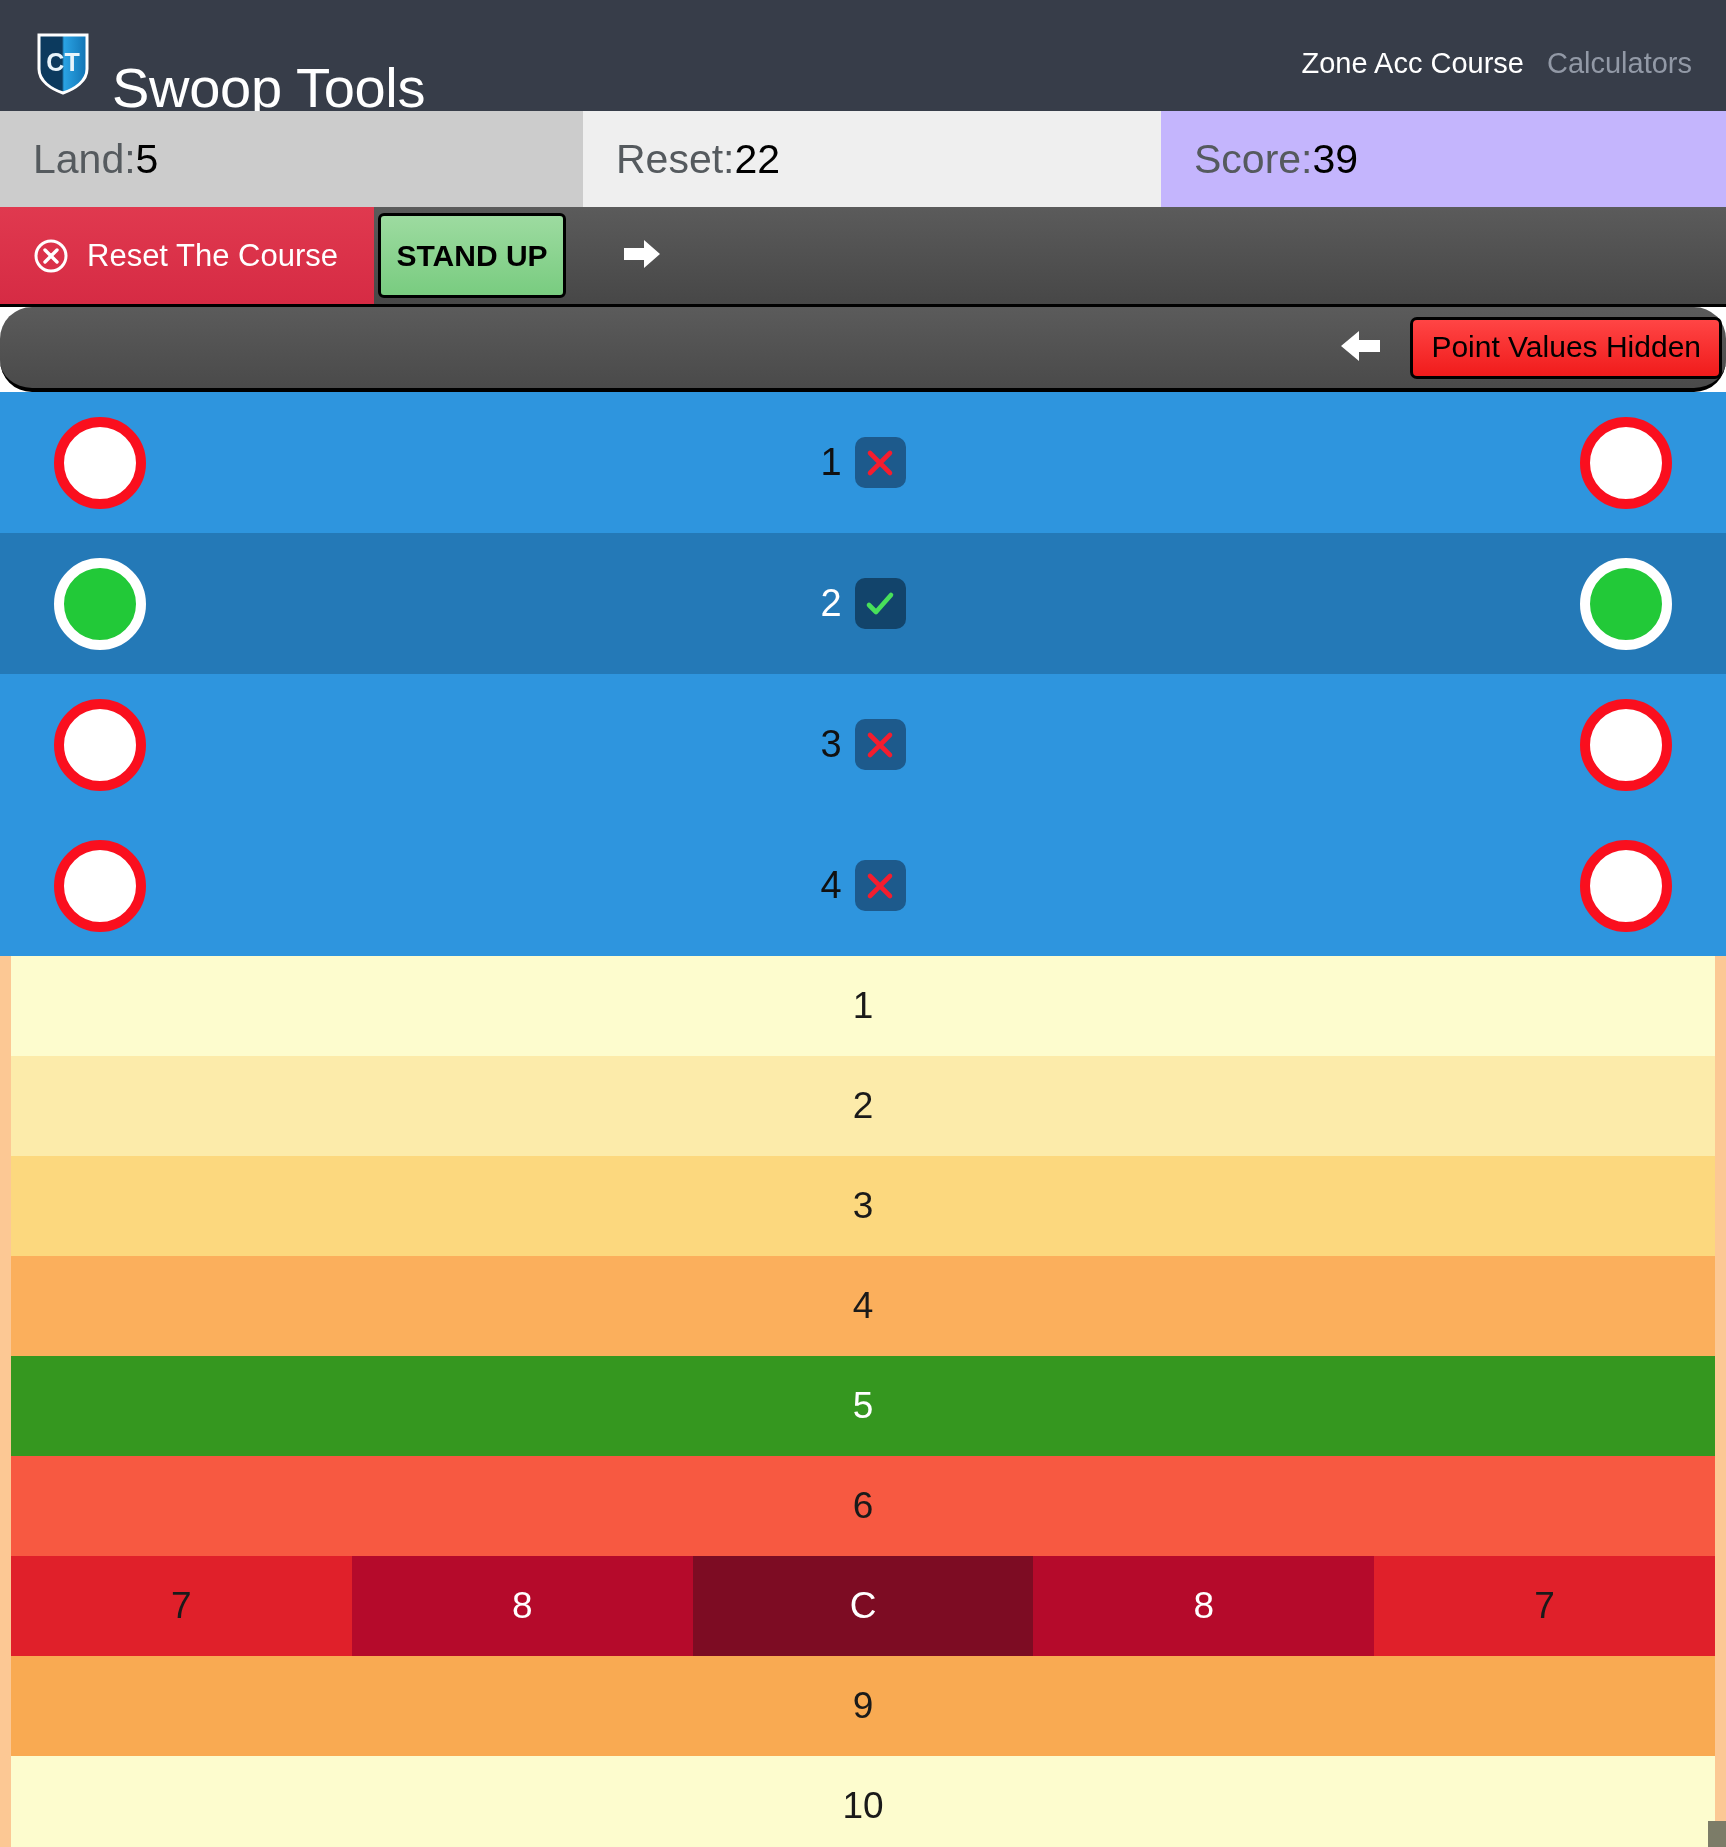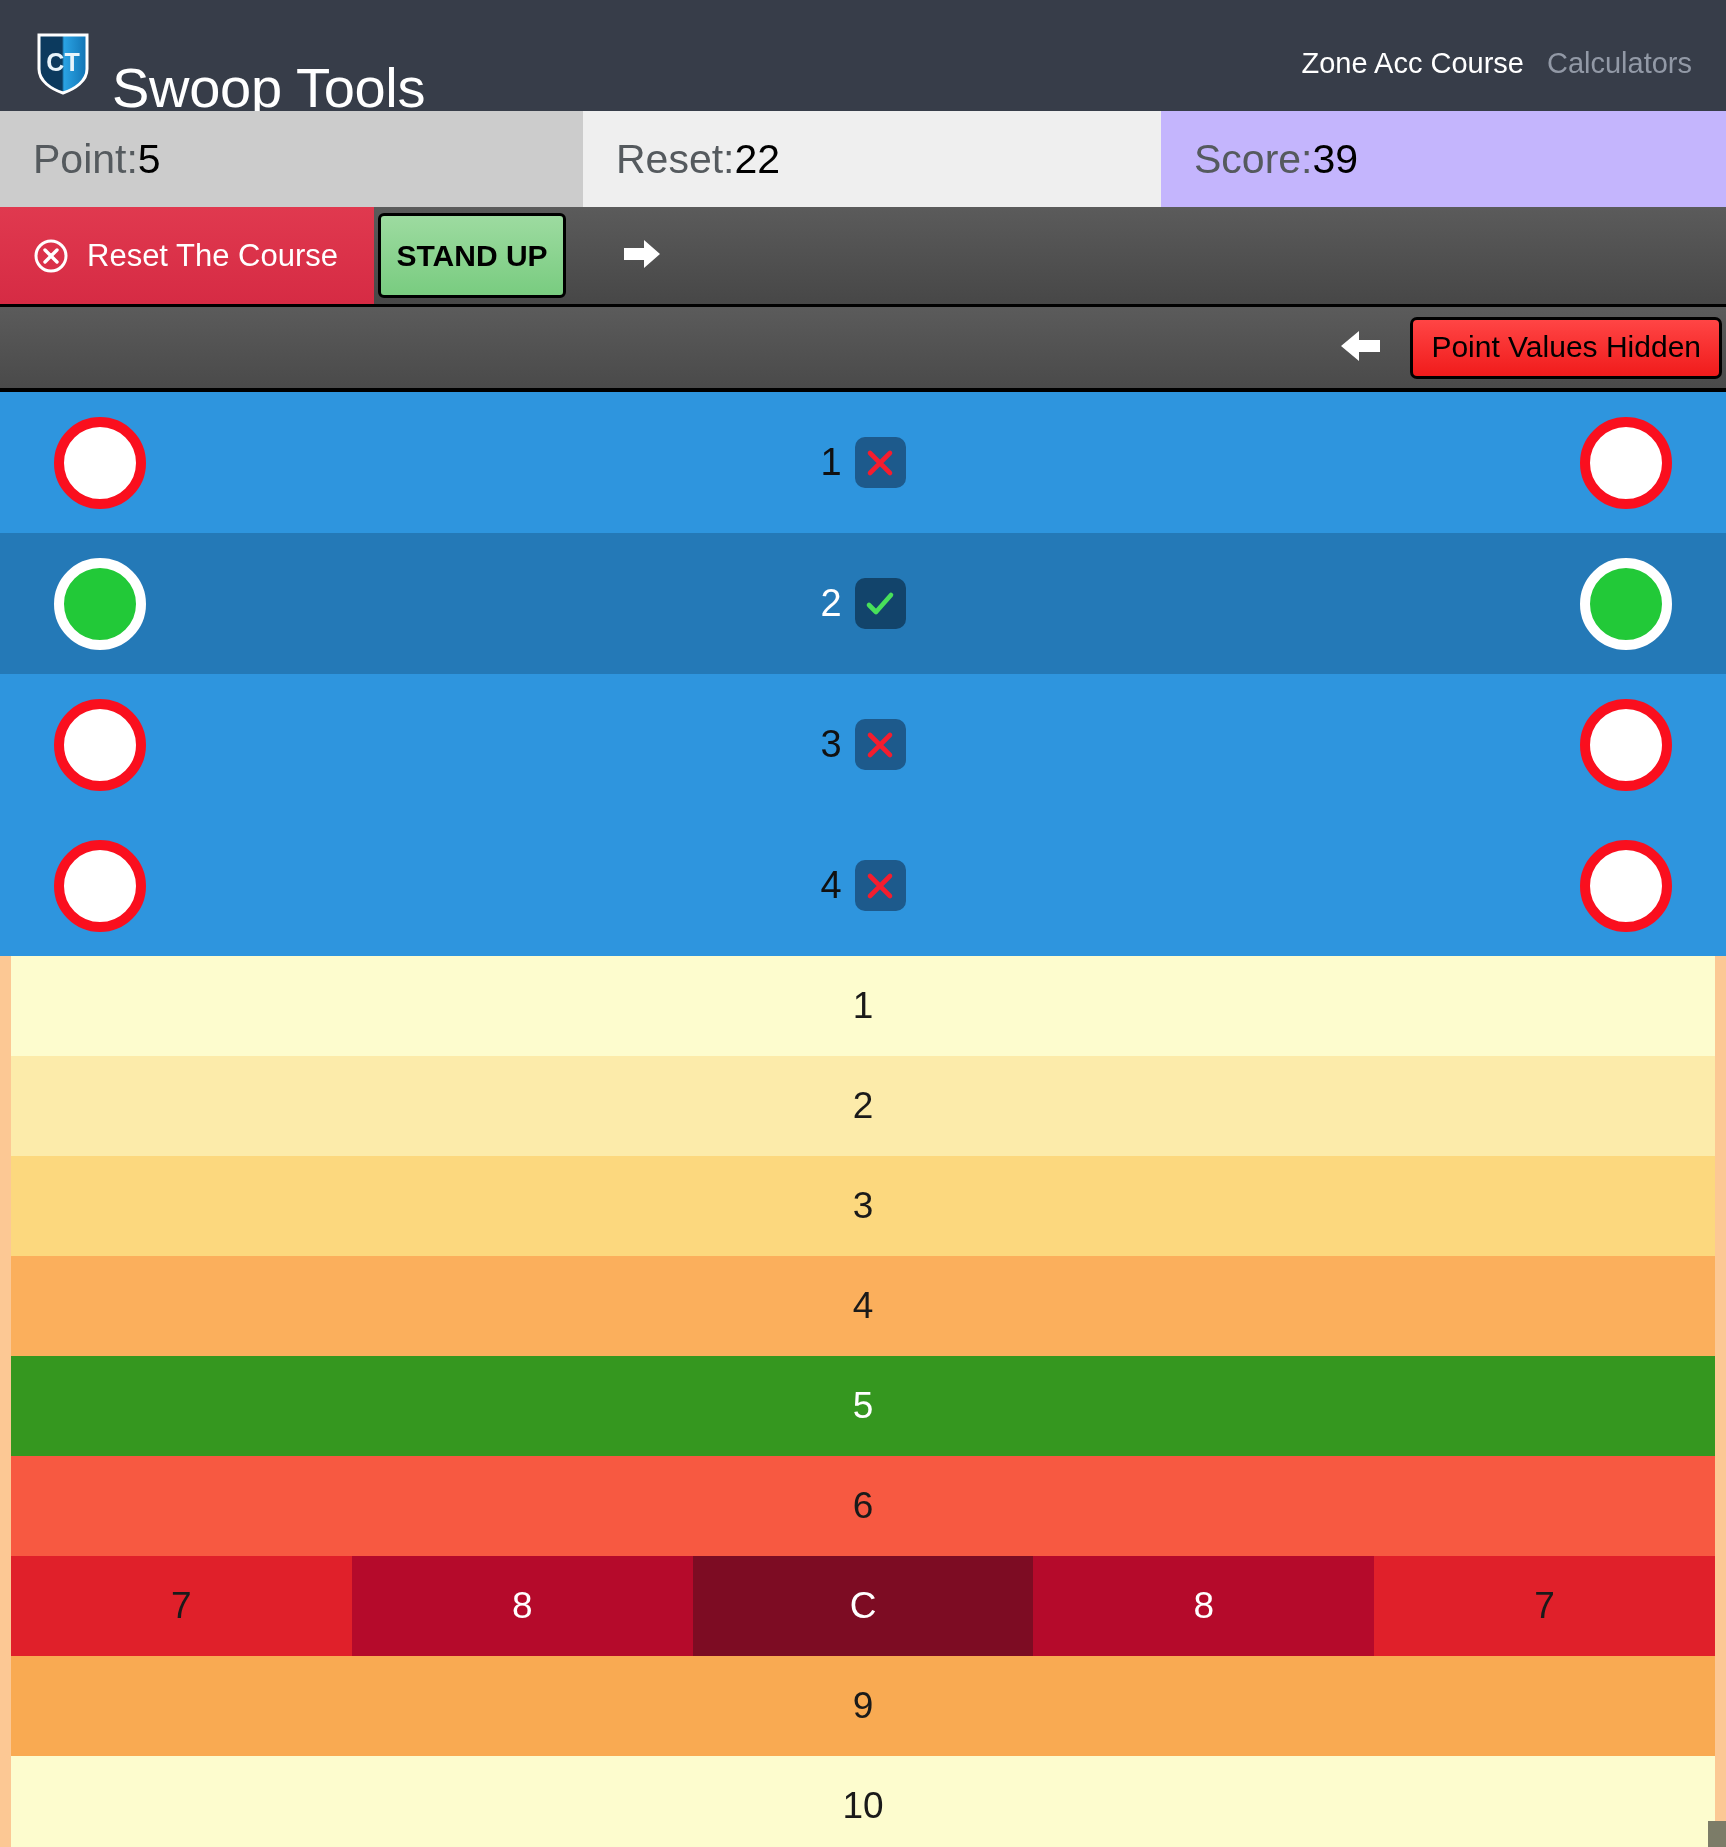--- a/index.html
+++ b/index.html
@@ -131,20 +131,21 @@
   
   .toolbar2 {
     height: 85px;
     background: linear-gradient(#5b5b5b, #4a4a4a);
     display: flex;
     align-items: center;
     justify-content: flex-end;
     border-bottom: 4px solid #000;
     box-sizing: border-box;
     padding-right: 0;
+    border-radius: 32px;
   }
   .back-arrow-slot {
     display: flex;
     align-items: center;
     margin-right: 28px;
   }
   .pvh-btn {
     background: linear-gradient(#ff4545, #f01b1b);
     border: 3px solid #000;
     border-radius: 7px;
@@ -272,21 +273,21 @@
     <span class="brand-title">Swoop Tools</span>
   </div>
   <div class="nav-links">
     <span class="nav-link active">Zone Acc Course</span>
     <span class="nav-link">Calculators</span>
   </div>
 </div>
 
 <div class="stats-bar">
   <div class="stat-cell stat-water">
-    <span class="stat-label">Point:</span>
+    <span class="stat-label">Land:</span>
       <span class="stat-value">5</span>
   </div>
   <div class="stat-cell stat-land">
     <span class="stat-label">Reset:</span>
       <span class="stat-value">22</span>
   </div>
   <div class="stat-cell stat-score">
     <span class="stat-label">Score:</span>
       <span class="stat-value">39</span>
   </div>

